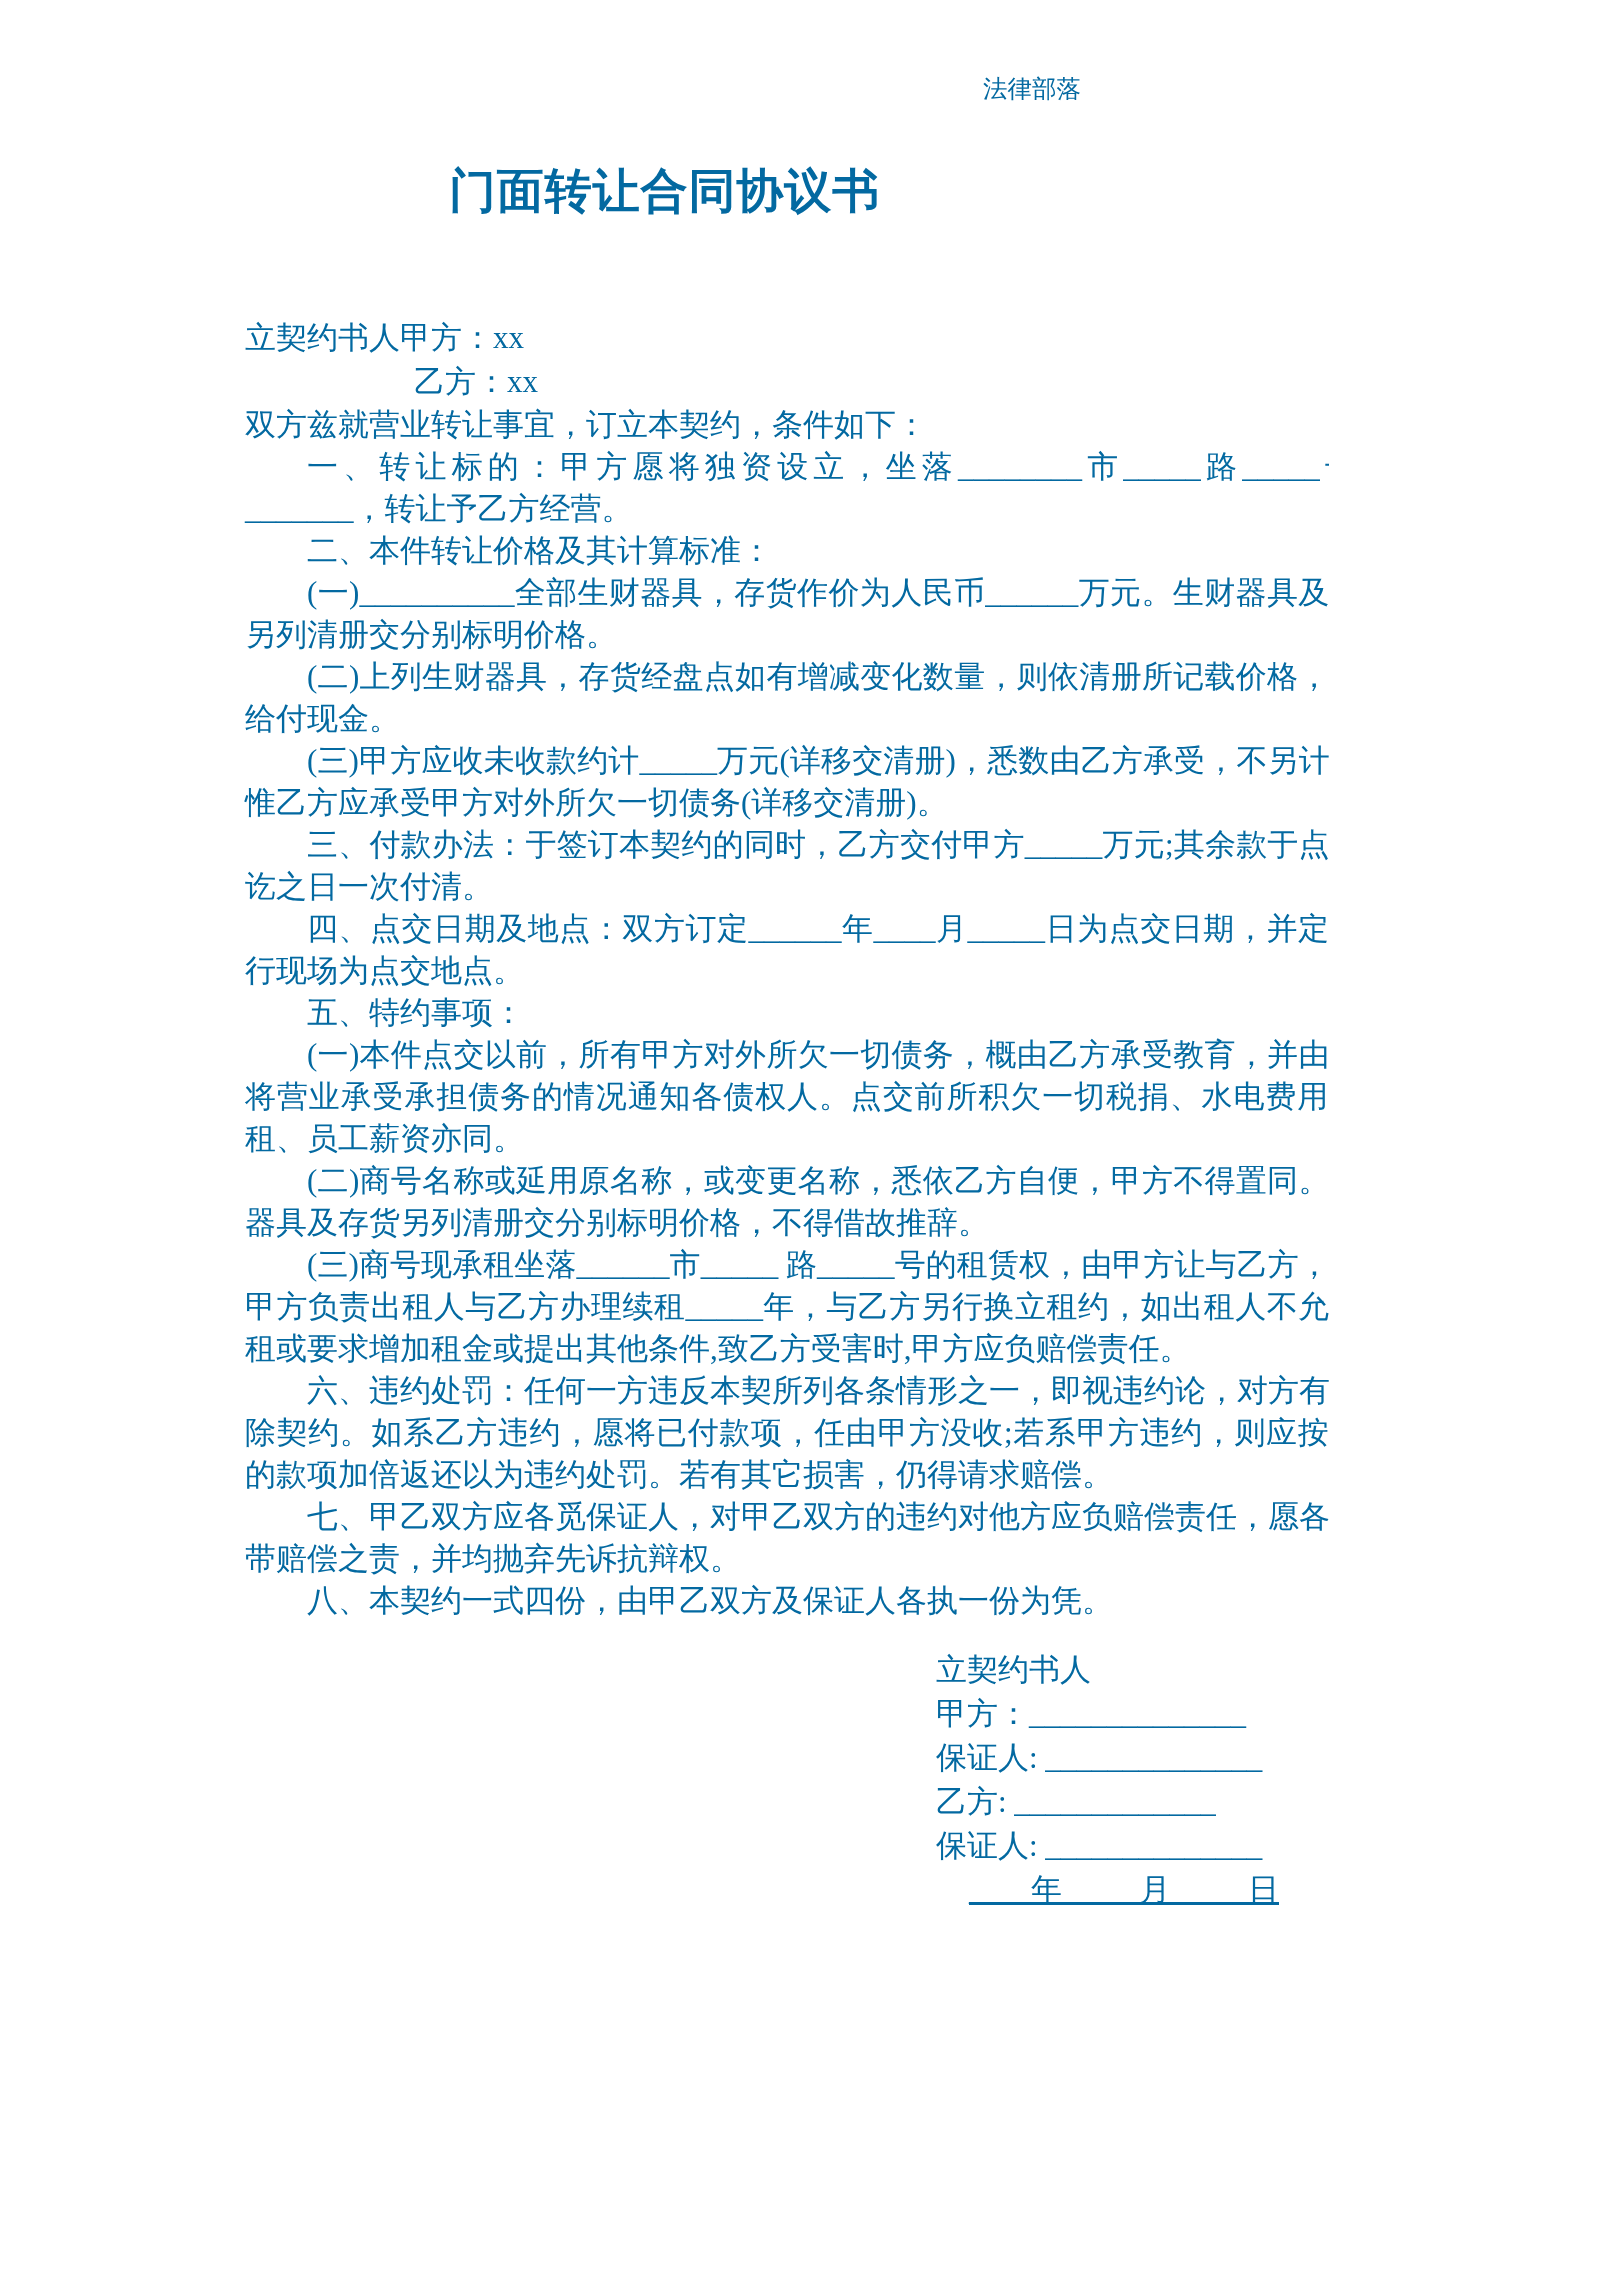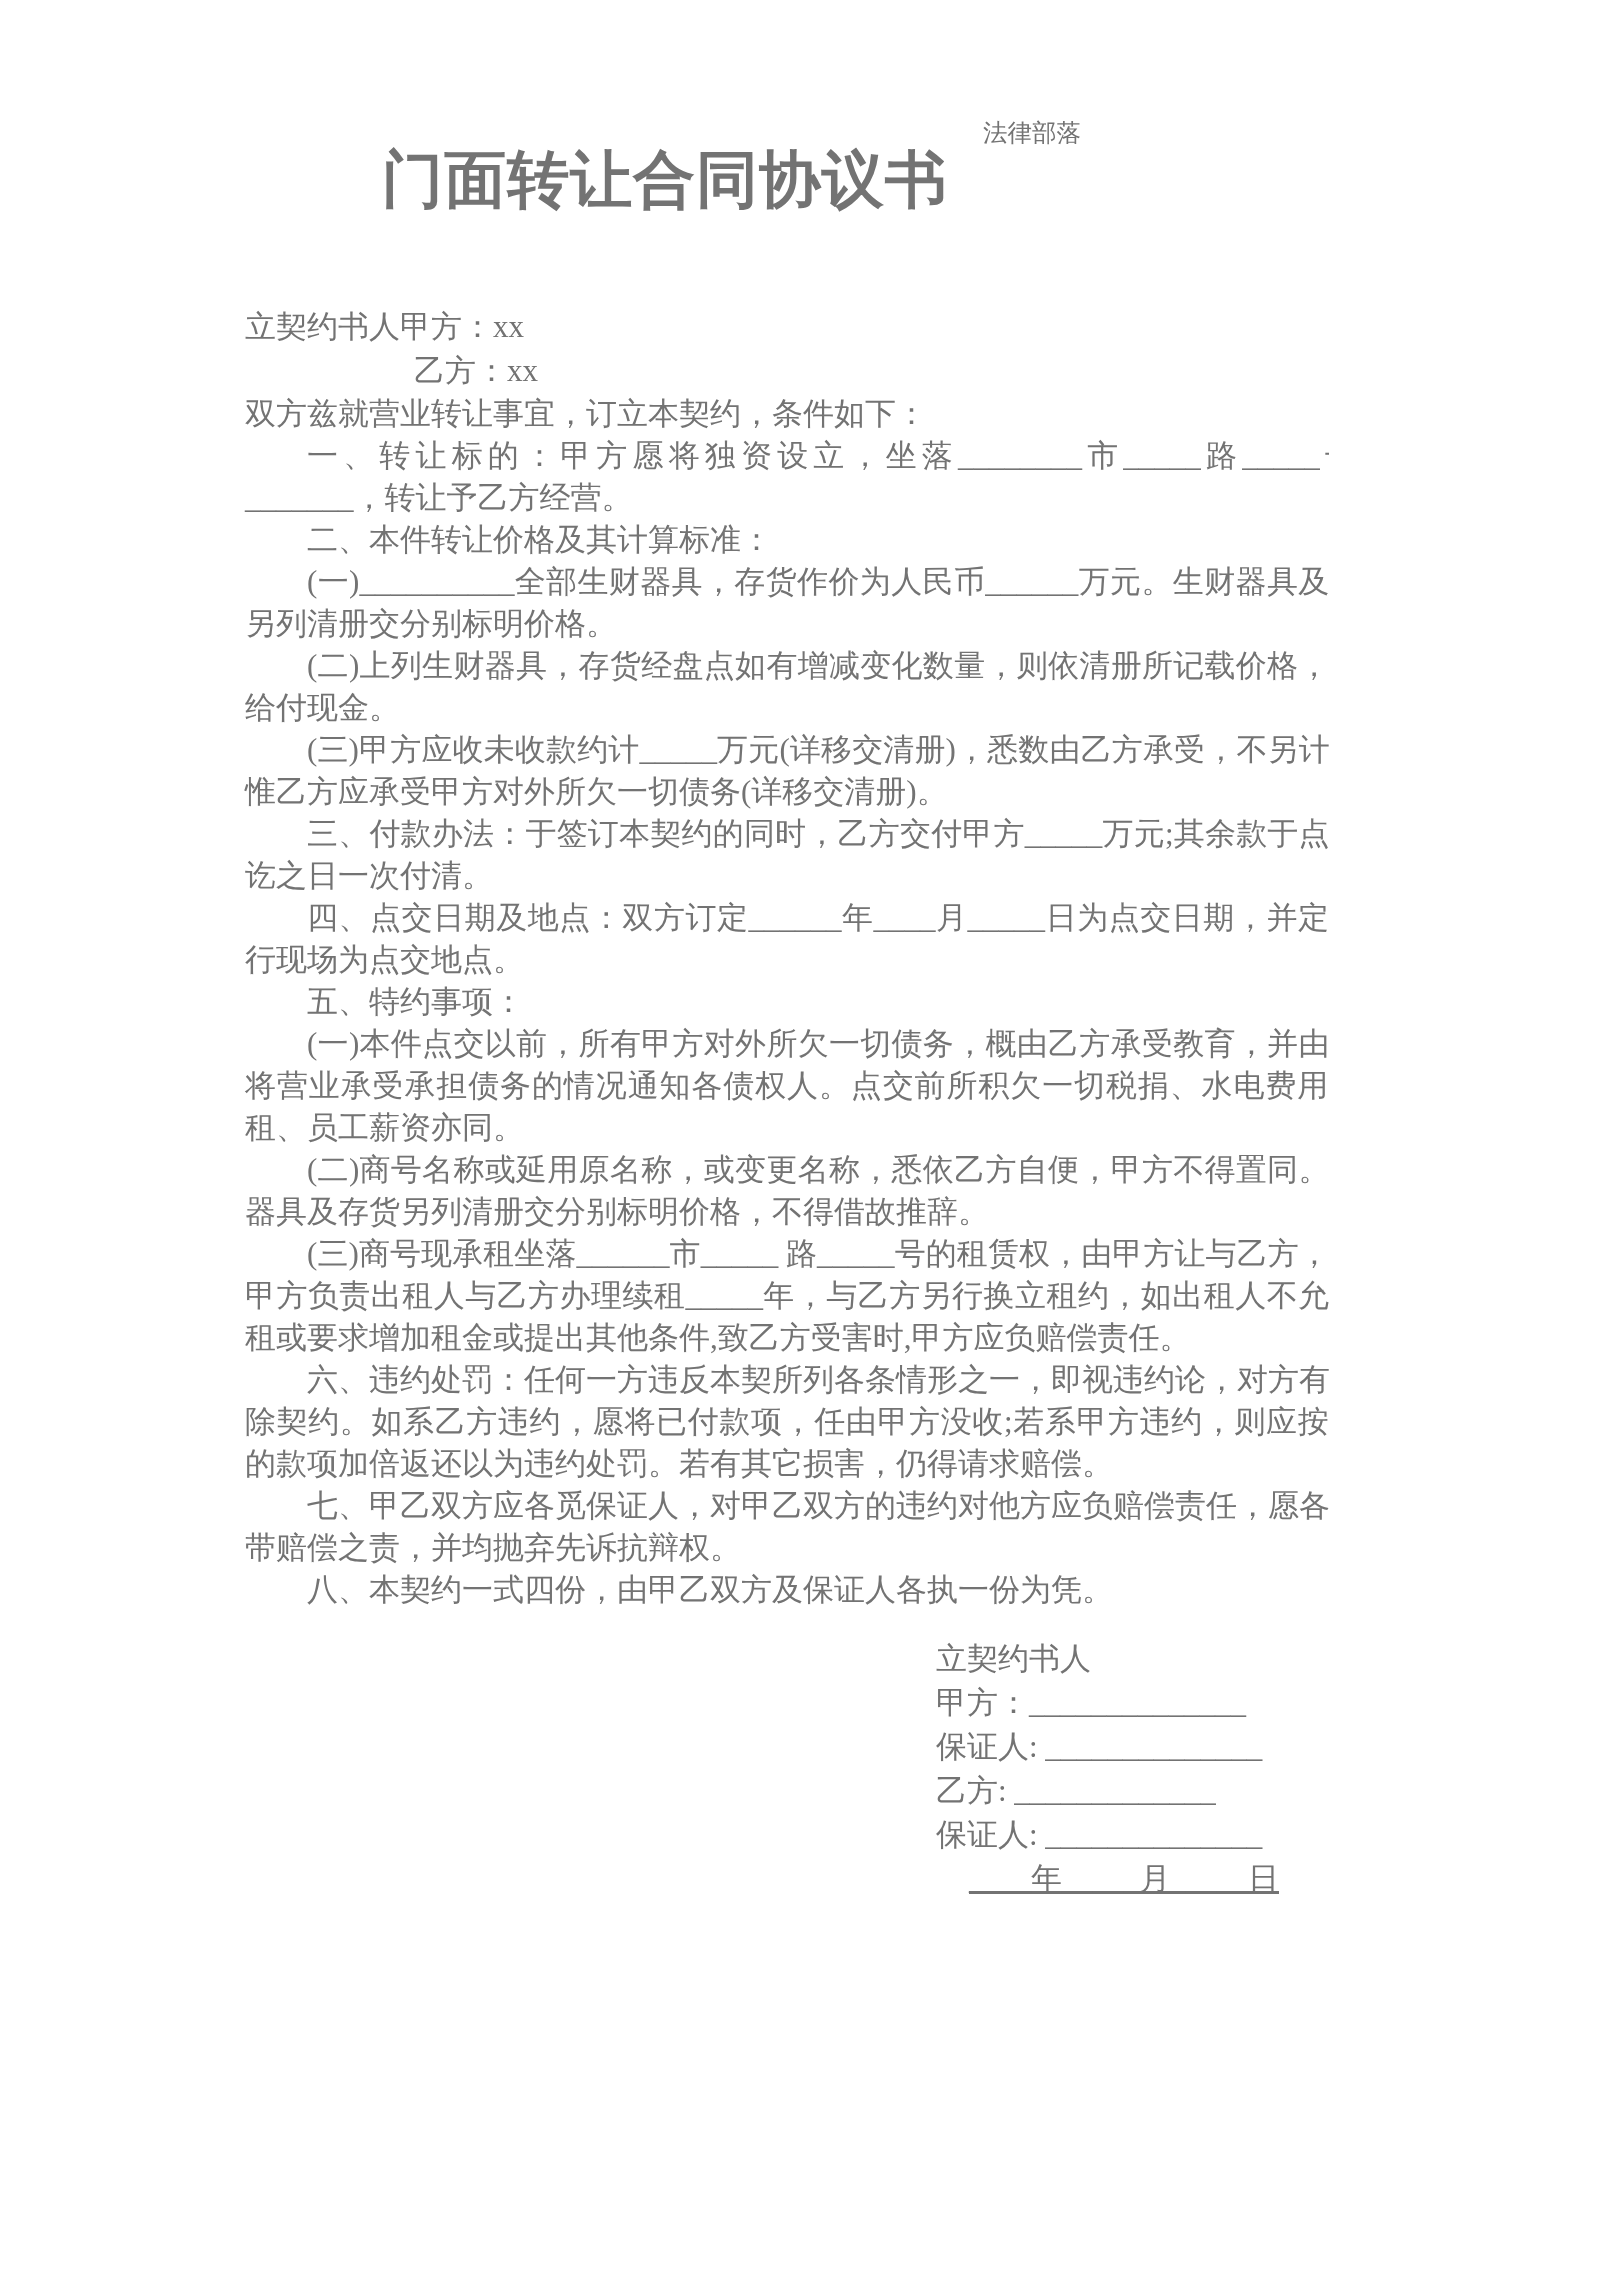--- a/index.html
+++ b/index.html
@@ -2,34 +2,35 @@
 <html style="font-size:14.5px"><head>
 <meta charset="utf-8">
 <style>
   * { margin: 0; padding: 0; box-sizing: border-box; }
   html, body { background: #ffffff; }
   .page {
     position: relative;
     width: 1329px;
     height: 2294px;
     background: #ffffff;
-    color: #737373;
+    color: #0369a1;
     font-family: "Liberation Serif", "DejaVu Serif", serif;
-    padding-top: 116px;
+    padding-top: 72px;
     overflow: hidden;
   }
   .watermark {
     text-align: right;
     padding-right: 248px;
     font-size: 24.5px;
     line-height: 33px;
   }
   .doc-title {
+    margin-top: 55px;
     text-align: center;
-    font-size: 62px;
+    font-size: 47px;
     font-weight: 600;
     line-height: 62px;
     letter-spacing: 0.9px;
   }
   .parties {
     margin-top: 94px;
     margin-left: 245px;
     font-size: 31px;
     line-height: 44px;
   }

